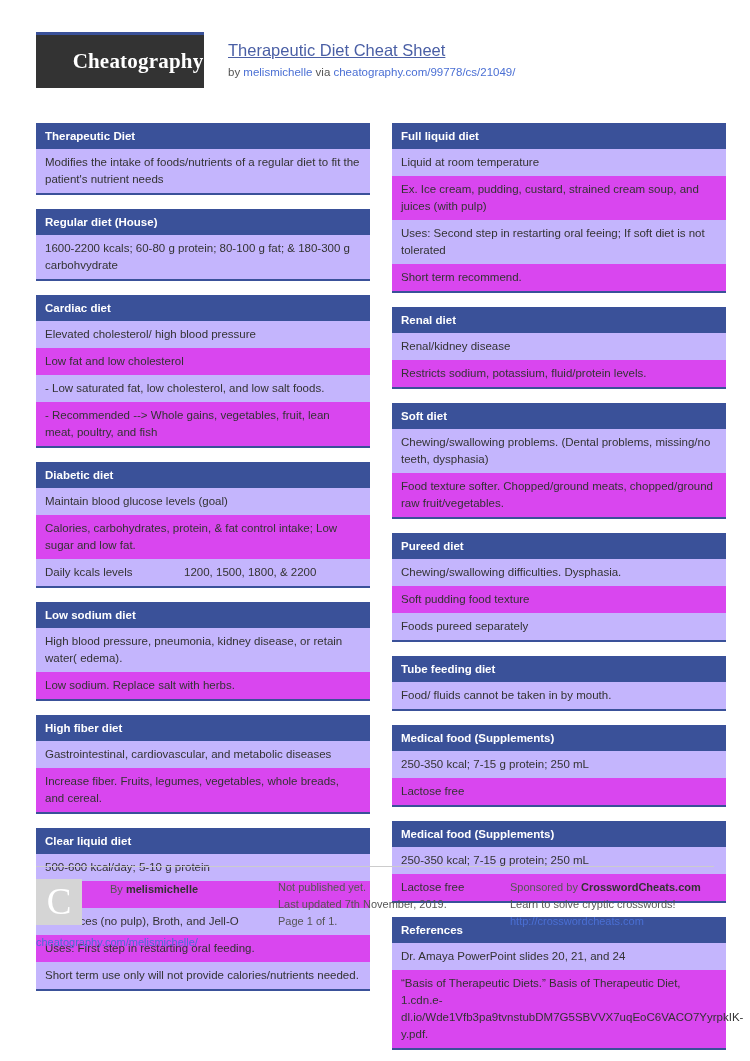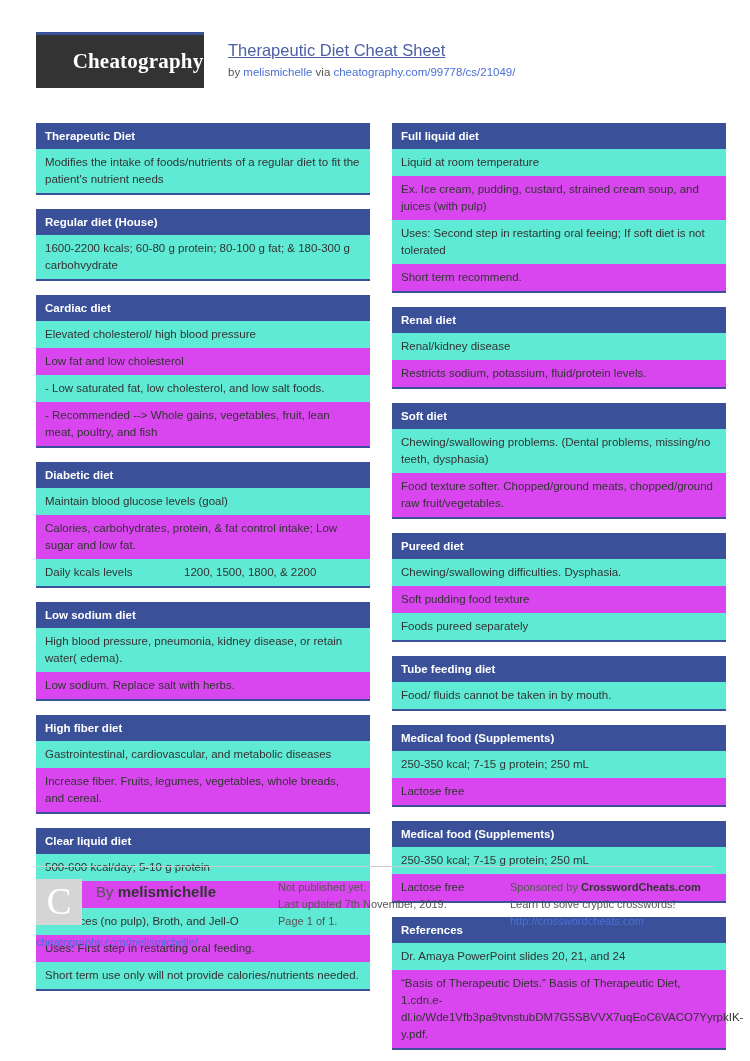--- a/index.html
+++ b/index.html
@@ -95,21 +95,21 @@
     padding: 6px 8px 6px 9px;
     line-height: 14px;
   }
   .row {
     font-size: 11.5px;
     line-height: 17px;
     padding: 5px 9px 5px 9px;
     color: #333333;
     box-sizing: border-box;
   }
-  .row.odd  { background: #5eead4; }
+  .row.odd  { background: #c4b5fd; }
   .row.even { background: #d946ef; }
   .row.two-col {
     display: flex;
   }
   .row.two-col .cell-a { width: 44%; flex: none; }
   .row.two-col .cell-b { flex: 1; }
 
   
   .footer {
     position: absolute;
@@ -133,23 +133,23 @@
     height: 46px;
     background: #d5d5d5;
     color: #ffffff;
     font-family: "Liberation Serif", serif;
     font-size: 37px;
     line-height: 46px;
     text-align: center;
     flex: none;
   }
   .author-name {
-    padding-left: 14px;
+    padding-left: 28px;
     padding-top: 4px;
-    font-size: 15px;
+    font-size: 11px;
     color: #555555;
   }
   .author-name b { color: #333333; }
   .author-link {
     margin-top: 11px;
     font-size: 11px;
   }
   .foot-line { line-height: 17px; }
   .foot-line b { color: #333333; }
 </style>

